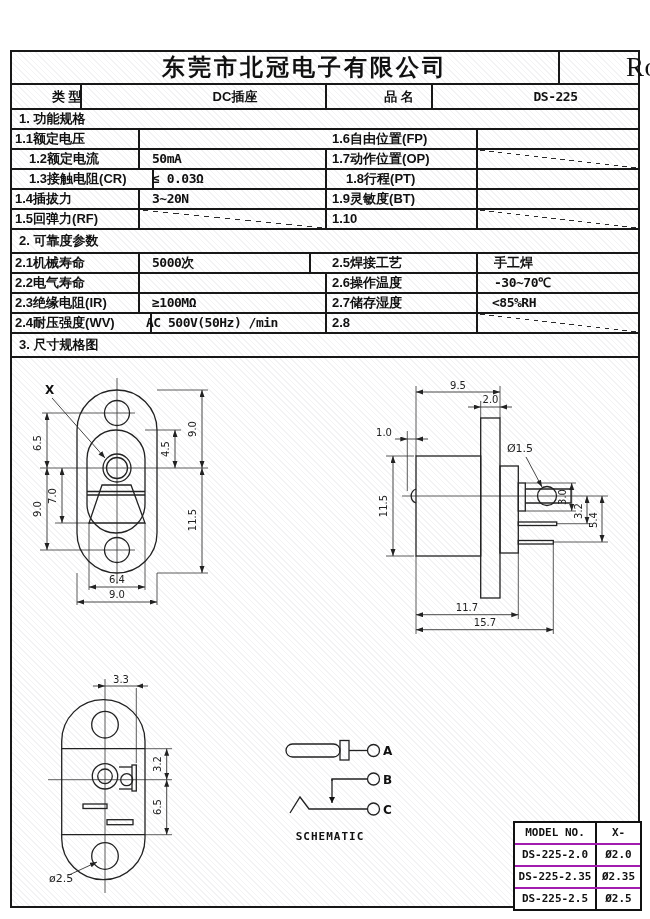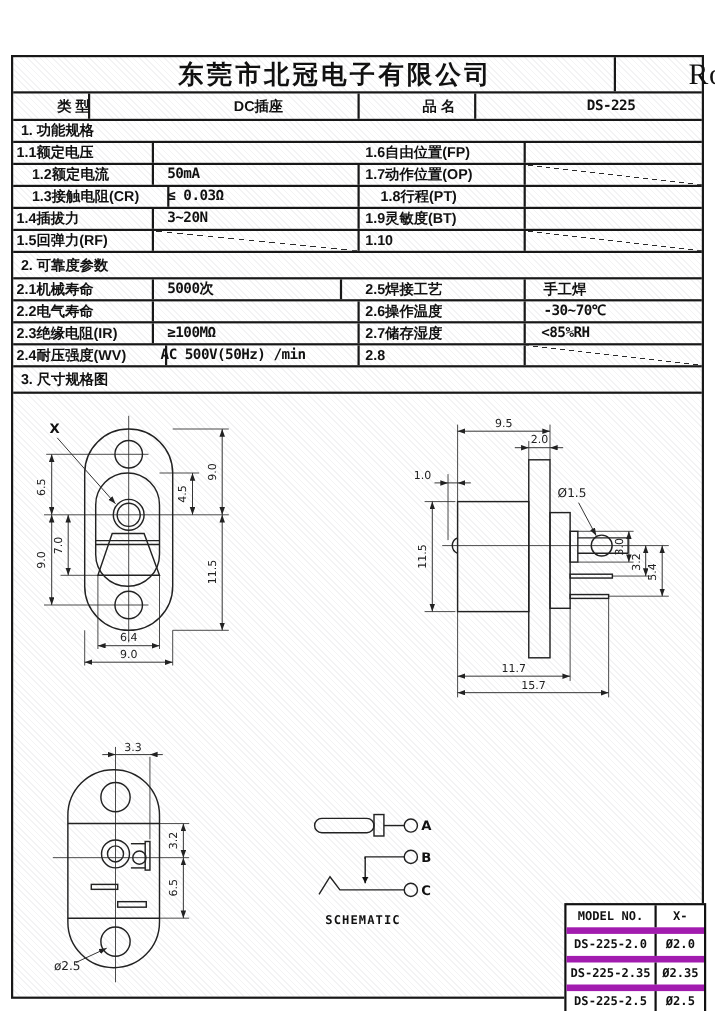--- a/index.html
+++ b/index.html
@@ -36,21 +36,21 @@
   .sectitle{padding-left:7px;font-size:13px;font-weight:bold;}
   
   svg{position:absolute;overflow:visible;}
   .o{stroke:#222;fill:none;stroke-width:1.3;}          
   .t{stroke:#333;fill:none;stroke-width:0.8;}          
   .d{stroke:#333;fill:none;stroke-width:0.9;}          
   text.dim{font-family:"DejaVu Sans","Liberation Sans",sans-serif;font-size:10px;fill:#222;font-weight:normal;}
   text.pin{font-family:"DejaVu Sans","Liberation Sans",sans-serif;font-size:12px;font-weight:bold;fill:#111;}
   
   .mtable{position:absolute;left:501px;top:769px;width:129px;border:2px solid #111;box-sizing:border-box;background:#fff;}
-  .mrow{display:flex;border-bottom:6px solid #a21caf;}
+  .mrow{display:flex;border-bottom:2px solid #a21caf;}
   .mrow:last-child{border-bottom:none;justify-content:flex-end;}
   .mc{box-sizing:border-box;font-family:"DejaVu Sans Mono","Liberation Mono",monospace;
       font-weight:bold;font-size:11px;line-height:20px;text-align:center;white-space:nowrap;}
   .mc.c1{width:82px;border-right:2px solid #111;}
   .mc.c2{width:43px;}
 </style>
 </head>
 <body>
 
 <div class="frame">

